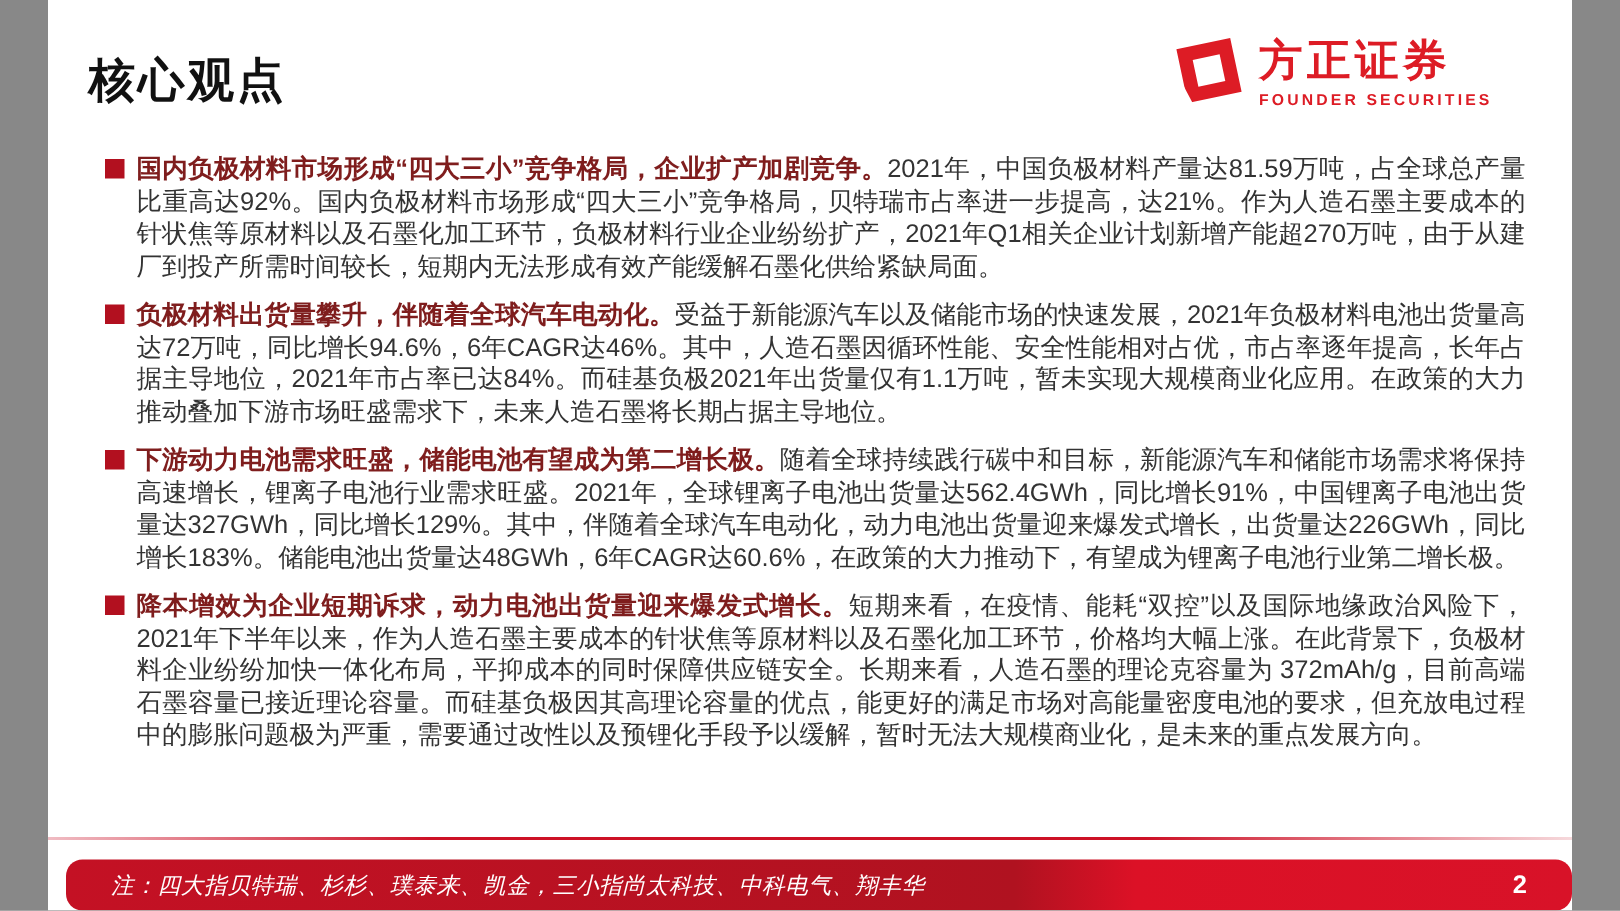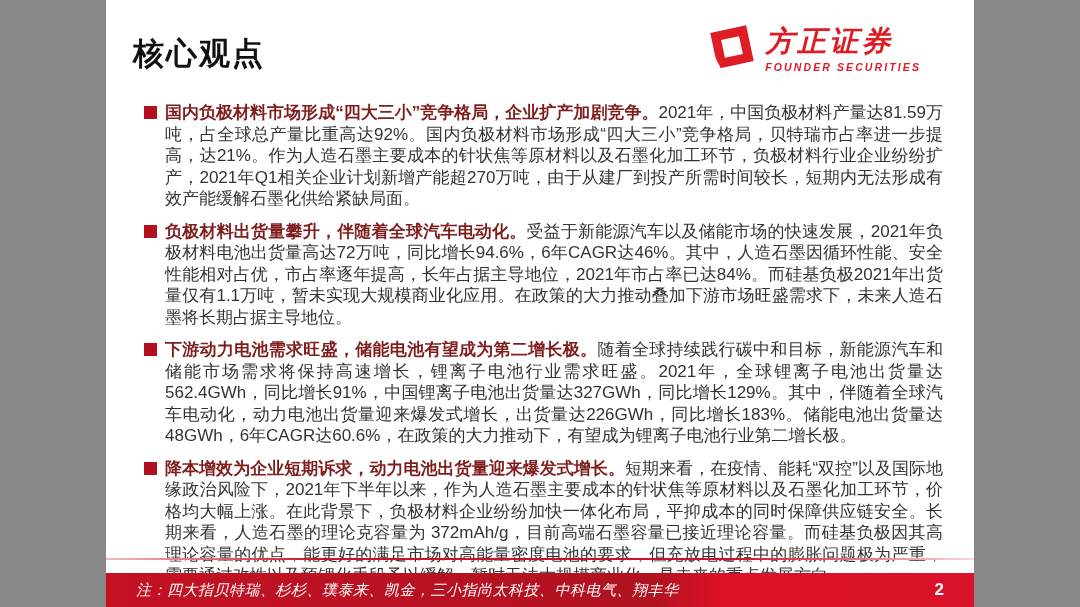--- a/index.html
+++ b/index.html
@@ -1,36 +1,36 @@
 <!DOCTYPE html>
 <html style="--accent-red: #cd1126; --bullet-red: #b2101f; --logo-red: #dd1c25; --title-black: #111111; --body-text: #333333;"><head>
 <meta charset="utf-8">
 <style>
   html,body{margin:0;padding:0;background:#888;}
   .slide{
     position:relative;
-    width:868px;height:607px;
+    width:1016px;height:607px;
     background:#ffffff;
     overflow:hidden;
     font-family:"Liberation Sans","DejaVu Sans",sans-serif;
     margin:0 auto;
   }
   
   .page-title{
     position:absolute;left:27px;top:33px;
     font-size:31px;font-weight:bold;color:var(--title-black,#111);
     letter-spacing:2px;margin:0;
   }
   .brand{
     position:absolute;right:53px;top:19px;
     display:flex;align-items:flex-start;
     color:var(--logo-red,#dd1c25);
   }
   .brand-mark{width:50px;height:56px;margin-right:8px;}
-  .brand-text{display:flex;flex-direction:column;align-items:flex-start;padding-top:7px;font-style:italic;}
+  .brand-text{display:flex;flex-direction:column;align-items:flex-start;padding-top:7px;}
   .brand-cn{font-size:29px;font-weight:bold;letter-spacing:3px;line-height:1.1;}
   .brand-en{font-size:10.5px;font-weight:bold;letter-spacing:2.1px;margin-top:3px;}
   
   .bullets{position:absolute;left:38px;right:31px;top:102px;}
   .bullet{display:flex;margin-bottom:11px;}
   .bullet-marker{
     flex:0 0 13px;width:13px;height:13px;margin-top:4px;
     background:var(--bullet-red,#b2101f);
   }
   .bullet p{
@@ -39,25 +39,26 @@
     text-align:justify;
     color:var(--body-text,#333);
   }
   .bullet .lead{font-weight:bold;color:#7f1d1d;}
   
   .footer-rule{
     position:absolute;left:0;right:0;bottom:47px;height:2px;
     background:linear-gradient(90deg,#f0bcc3 0%,var(--accent-red,#cd1126) 25%,var(--accent-red,#cd1126) 72%,#f6d9dc 100%);
   }
   .footer-band{
-    position:absolute;left:0;right:0;bottom:0;height:34px;
+    position:absolute;left:12px;right:0;bottom:0;height:34px;
     background:linear-gradient(90deg,#c41124 0%,#b01220 63%,#dc1126 71%,#d81228 100%);
     display:flex;align-items:center;justify-content:space-between;
     padding:0 30px;box-sizing:border-box;
     color:#fff;
+    border-radius:11px;
   }
   .footnote{font-size:15px;font-style:italic;letter-spacing:0.5px;}
   .page-number{font-size:17px;font-weight:bold;}
 </style>
 </head>
 <body>
 
 <div class="slide">
 
   <h1 class="page-title">核心观点</h1>

